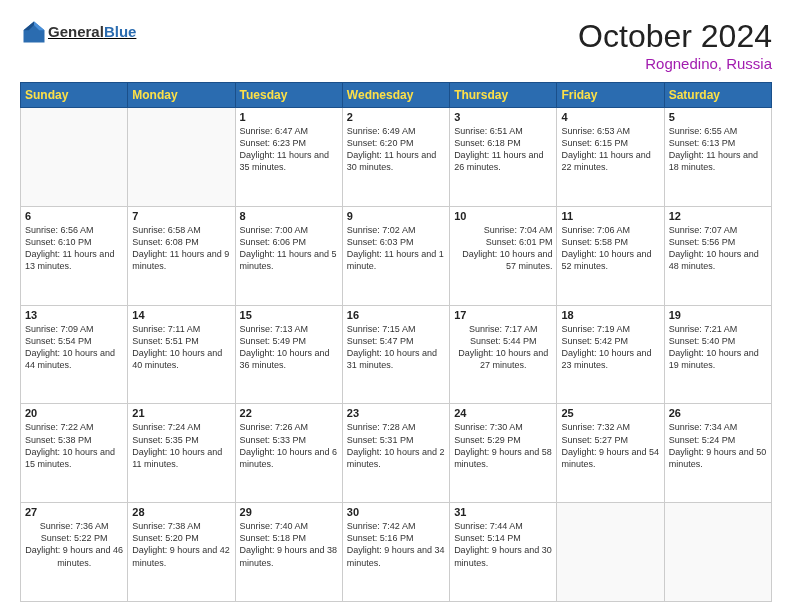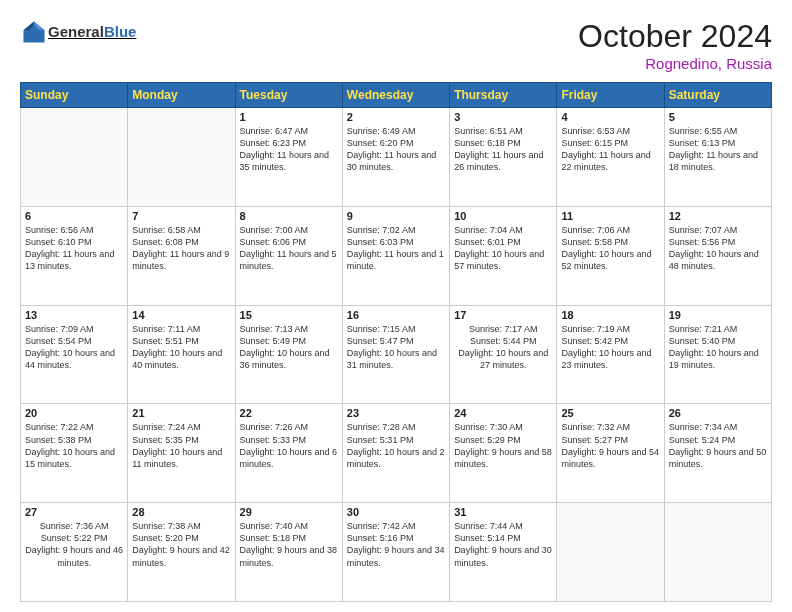--- a/index.html
+++ b/index.html
@@ -179,21 +179,21 @@
 Daylight: 11 hours and 5 minutes.</div>
           </td>
           <td>
             <span class="day-number">9</span>
             <div class="cell-text" style="white-space: pre-line;">Sunrise: 7:02 AM
 Sunset: 6:03 PM
 Daylight: 11 hours and 1 minute.</div>
           </td>
           <td>
             <span class="day-number">10</span>
-            <div class="cell-text" style="white-space: pre-line;">Sunrise: 7:04 AM
+            <div class="cell-text" style="white-space: pre-line; text-align: right;">Sunrise: 7:04 AM
 Sunset: 6:01 PM
 Daylight: 10 hours and 57 minutes.</div>
           </td>
           <td>
             <span class="day-number">11</span>
             <div class="cell-text" style="white-space: pre-line;">Sunrise: 7:06 AM
 Sunset: 5:58 PM
 Daylight: 10 hours and 52 minutes.</div>
           </td>
           <td>

